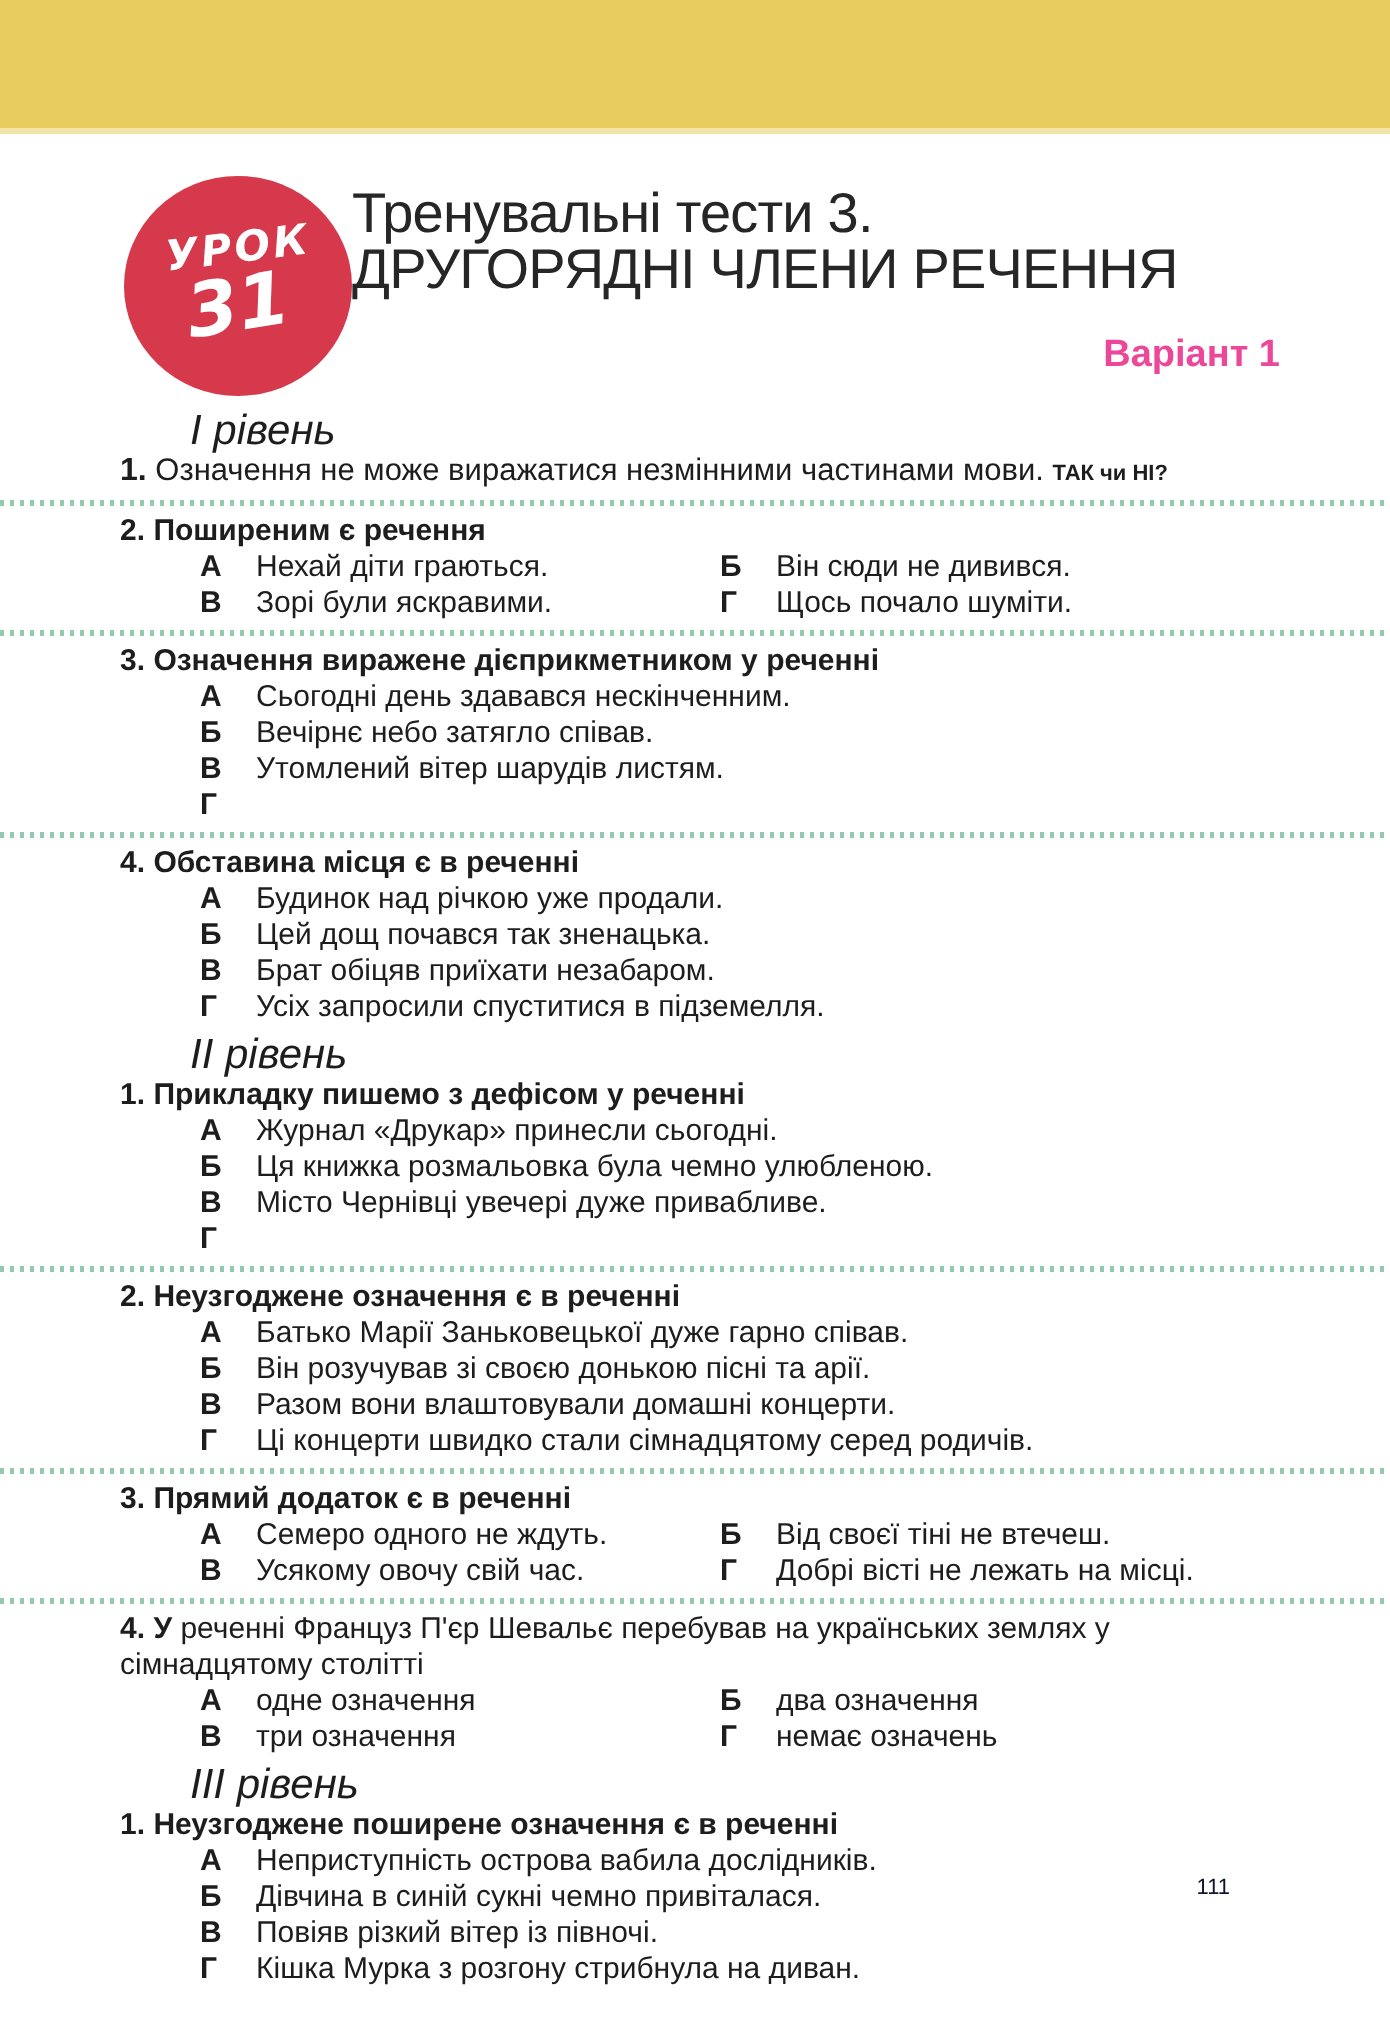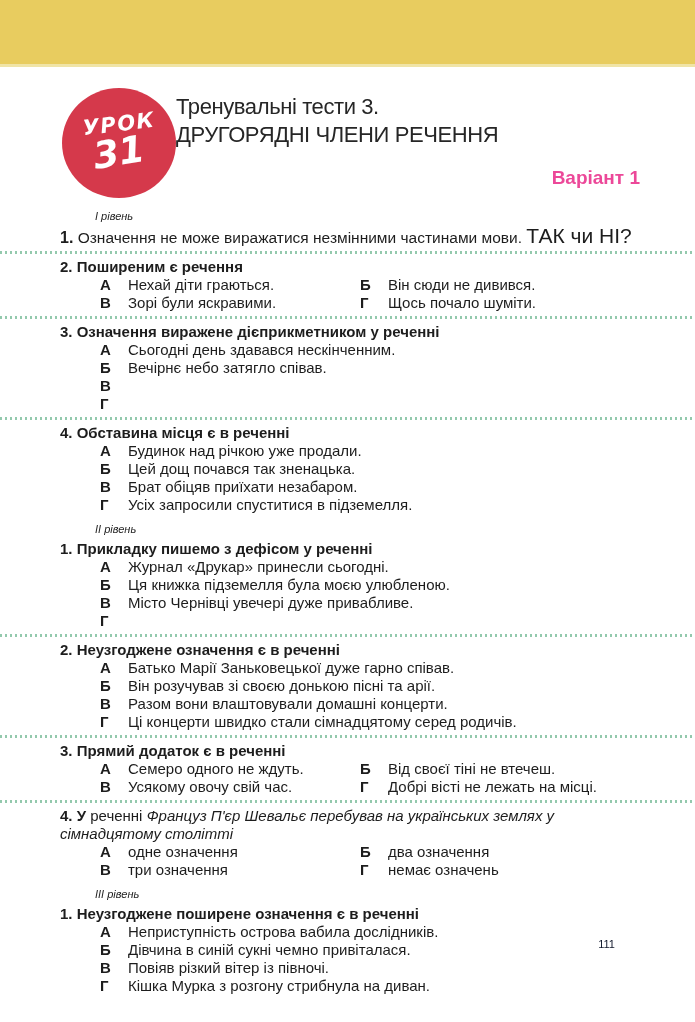--- a/index.html
+++ b/index.html
@@ -18,35 +18,35 @@
   .badge-word{
     margin-top:24px;font-size:21px;font-weight:bold;font-style:italic;
     letter-spacing:1.5px;transform:rotate(-7deg);
   }
   .badge-num{
     font-size:37px;line-height:40px;font-weight:bold;font-style:italic;
     transform:rotate(-9deg);margin-top:-3px;
   }
   .title{
     position:absolute;left:176px;top:26px;
-    font-size:22px;line-height:28px;font-weight:500;color:#262626;letter-spacing:-0.4px;
+    font-size:28px;line-height:28px;font-weight:500;color:#262626;letter-spacing:-0.4px;
   }
   .variant{
     position:absolute;right:55px;top:100px;
     color:#ec4899;font-weight:bold;font-size:19px;
   }
   .content{font-size:15px;line-height:18px;}
-  .level-label{margin:6px 0 2px 95px;font-style:italic;font-size:11px;line-height:18px;}
+  .level-label{margin:6px 0 2px 95px;font-style:italic;font-size:21px;line-height:18px;}
   .question{margin:0 48px 0 60px;}
   .q-head{line-height:18px;margin:0;}
   .b{font-weight:bold;}
   .q1-text{font-size:15.5px;}
   .q1-num{font-size:16px;font-weight:bold;}
-  .emph{font-weight:normal;font-size:21px;}
-  .ital{font-style:italic;}
+  .emph{font-weight:bold;font-size:11px;}
+  .ital{}
   .options{padding-left:40px;}
   .options.two-col{display:grid;grid-template-columns:260px 1fr;}
   .opt{display:flex;line-height:18px;}
   .letter{display:inline-block;width:28px;flex-shrink:0;font-weight:bold;}
   .divider{
     height:3px;margin:4px 0;
     background:repeating-linear-gradient(to right,#93c9ad 0px,#93c9ad 2px,transparent 2px,transparent 5px);
   }
   .page-num{position:absolute;right:80px;top:938px;font-size:11px;color:#0f172a;}
 </style>
@@ -117,20 +117,21 @@
       <div class="opt">
           <span class="letter">А</span>
           <span>Сьогодні день здавався нескінченним.</span>
         </div>
       <div class="opt">
           <span class="letter">Б</span>
           <span>Вечірнє небо затягло співав.</span>
         </div>
       <div class="opt">
           <span class="letter">В</span>
+          <span>Утомлений вітер шарудів листям.</span>
         </div>
       <div class="opt">
           <span class="letter">Г</span>
         </div>
     </div>
   </section>
 
   <div class="divider"></div>
 
   <section class="question">
@@ -165,21 +166,21 @@
       <span class="b">1.</span>
       <span class="b">Прикладку пишемо з дефісом у реченні</span>
     </div>
     <div class="options one-col">
       <div class="opt">
           <span class="letter">А</span>
           <span>Журнал «Друкар» принесли сьогодні.</span>
         </div>
       <div class="opt">
           <span class="letter">Б</span>
-          <span>Ця книжка підземелля була моєю улюбленою.</span>
+          <span>Ця книжка розмальовка була чемно улюбленою.</span>
         </div>
       <div class="opt">
           <span class="letter">В</span>
           <span>Місто Чернівці увечері дуже привабливе.</span>
         </div>
       <div class="opt">
           <span class="letter">Г</span>
         </div>
     </div>
   </section>

